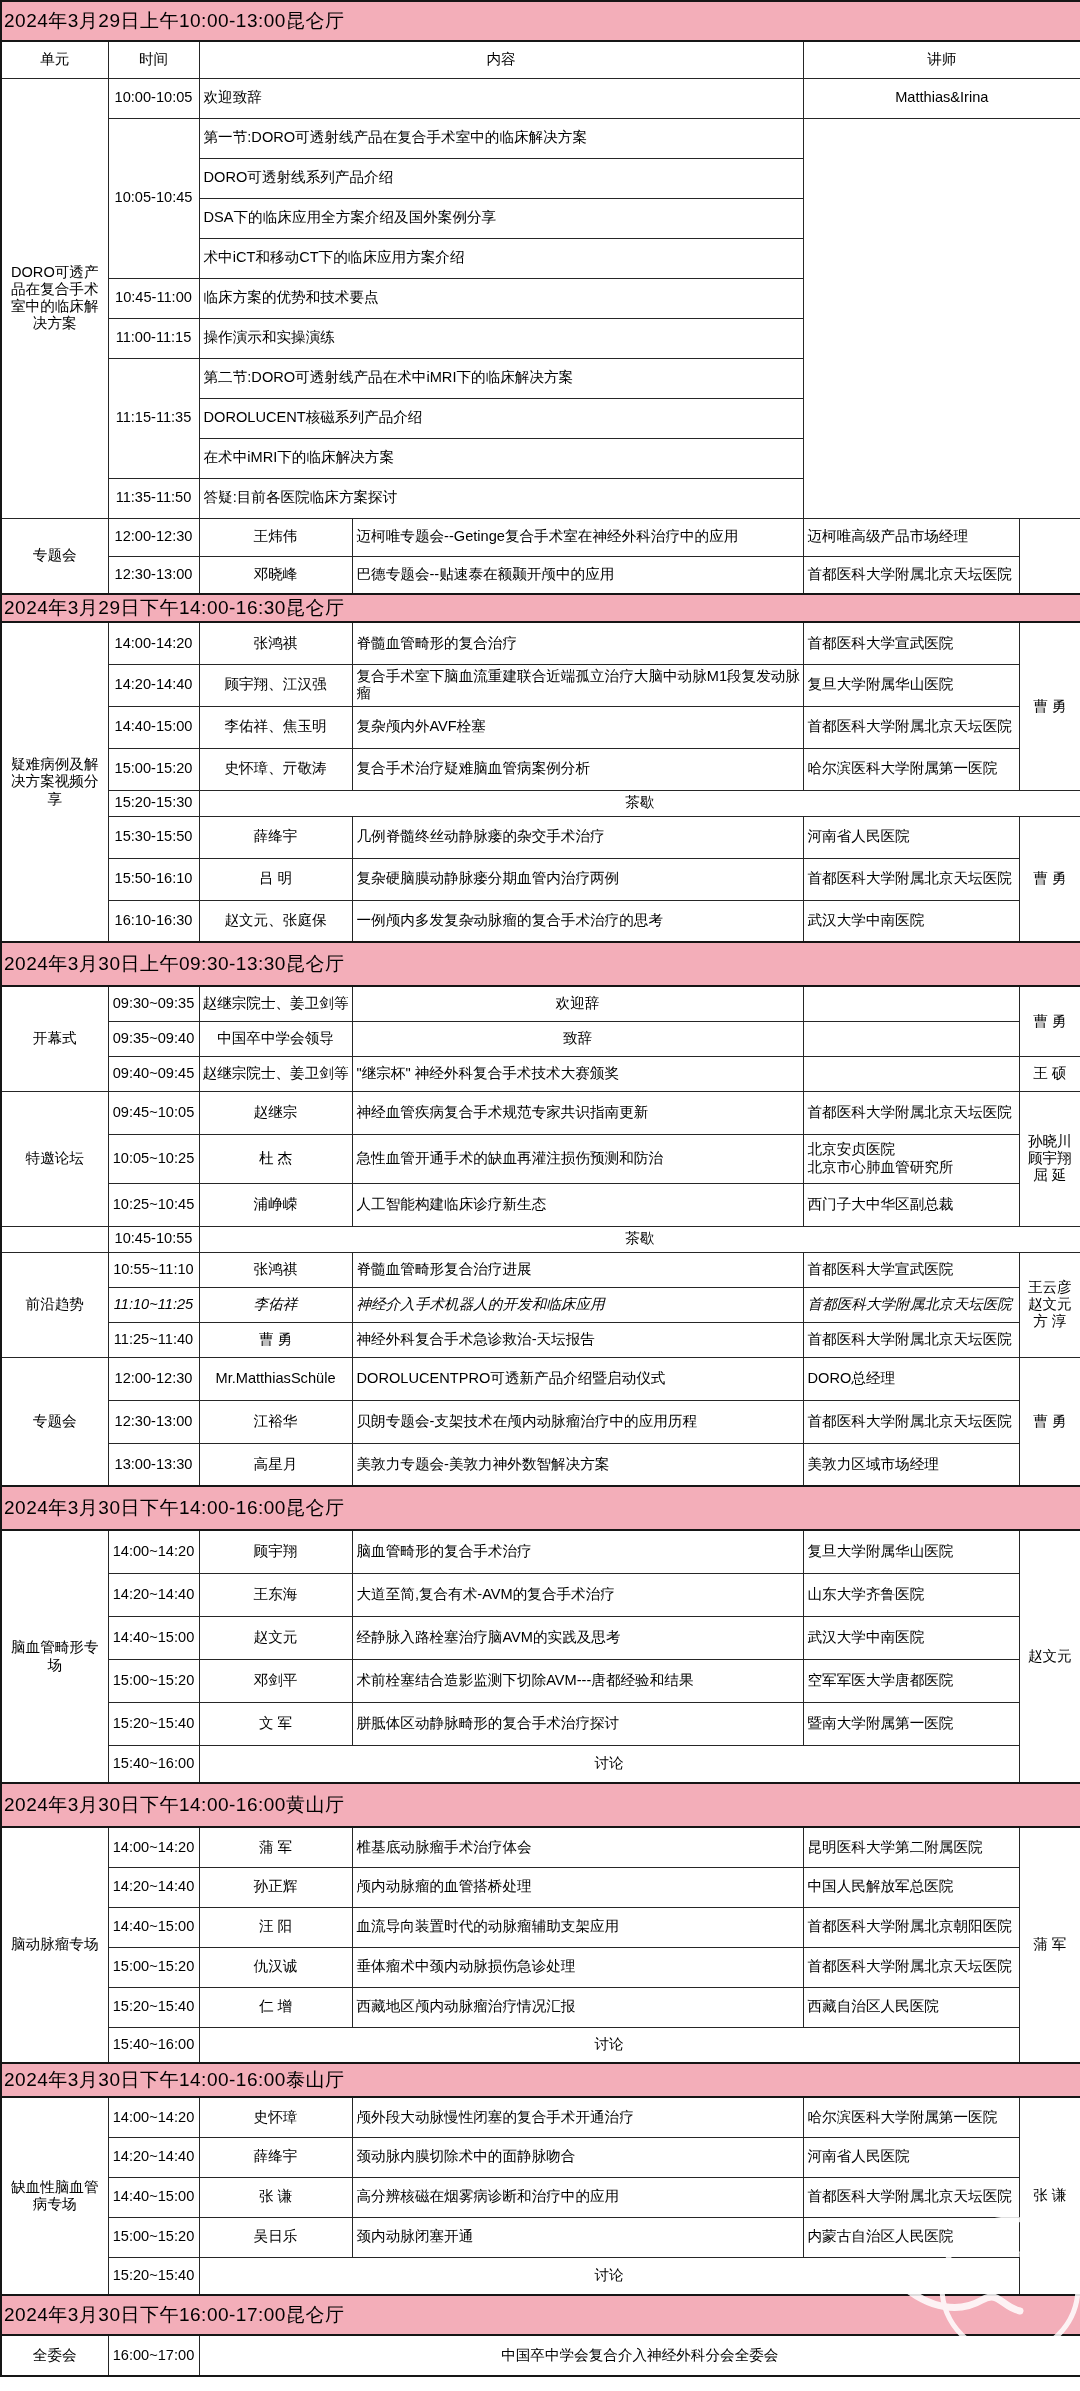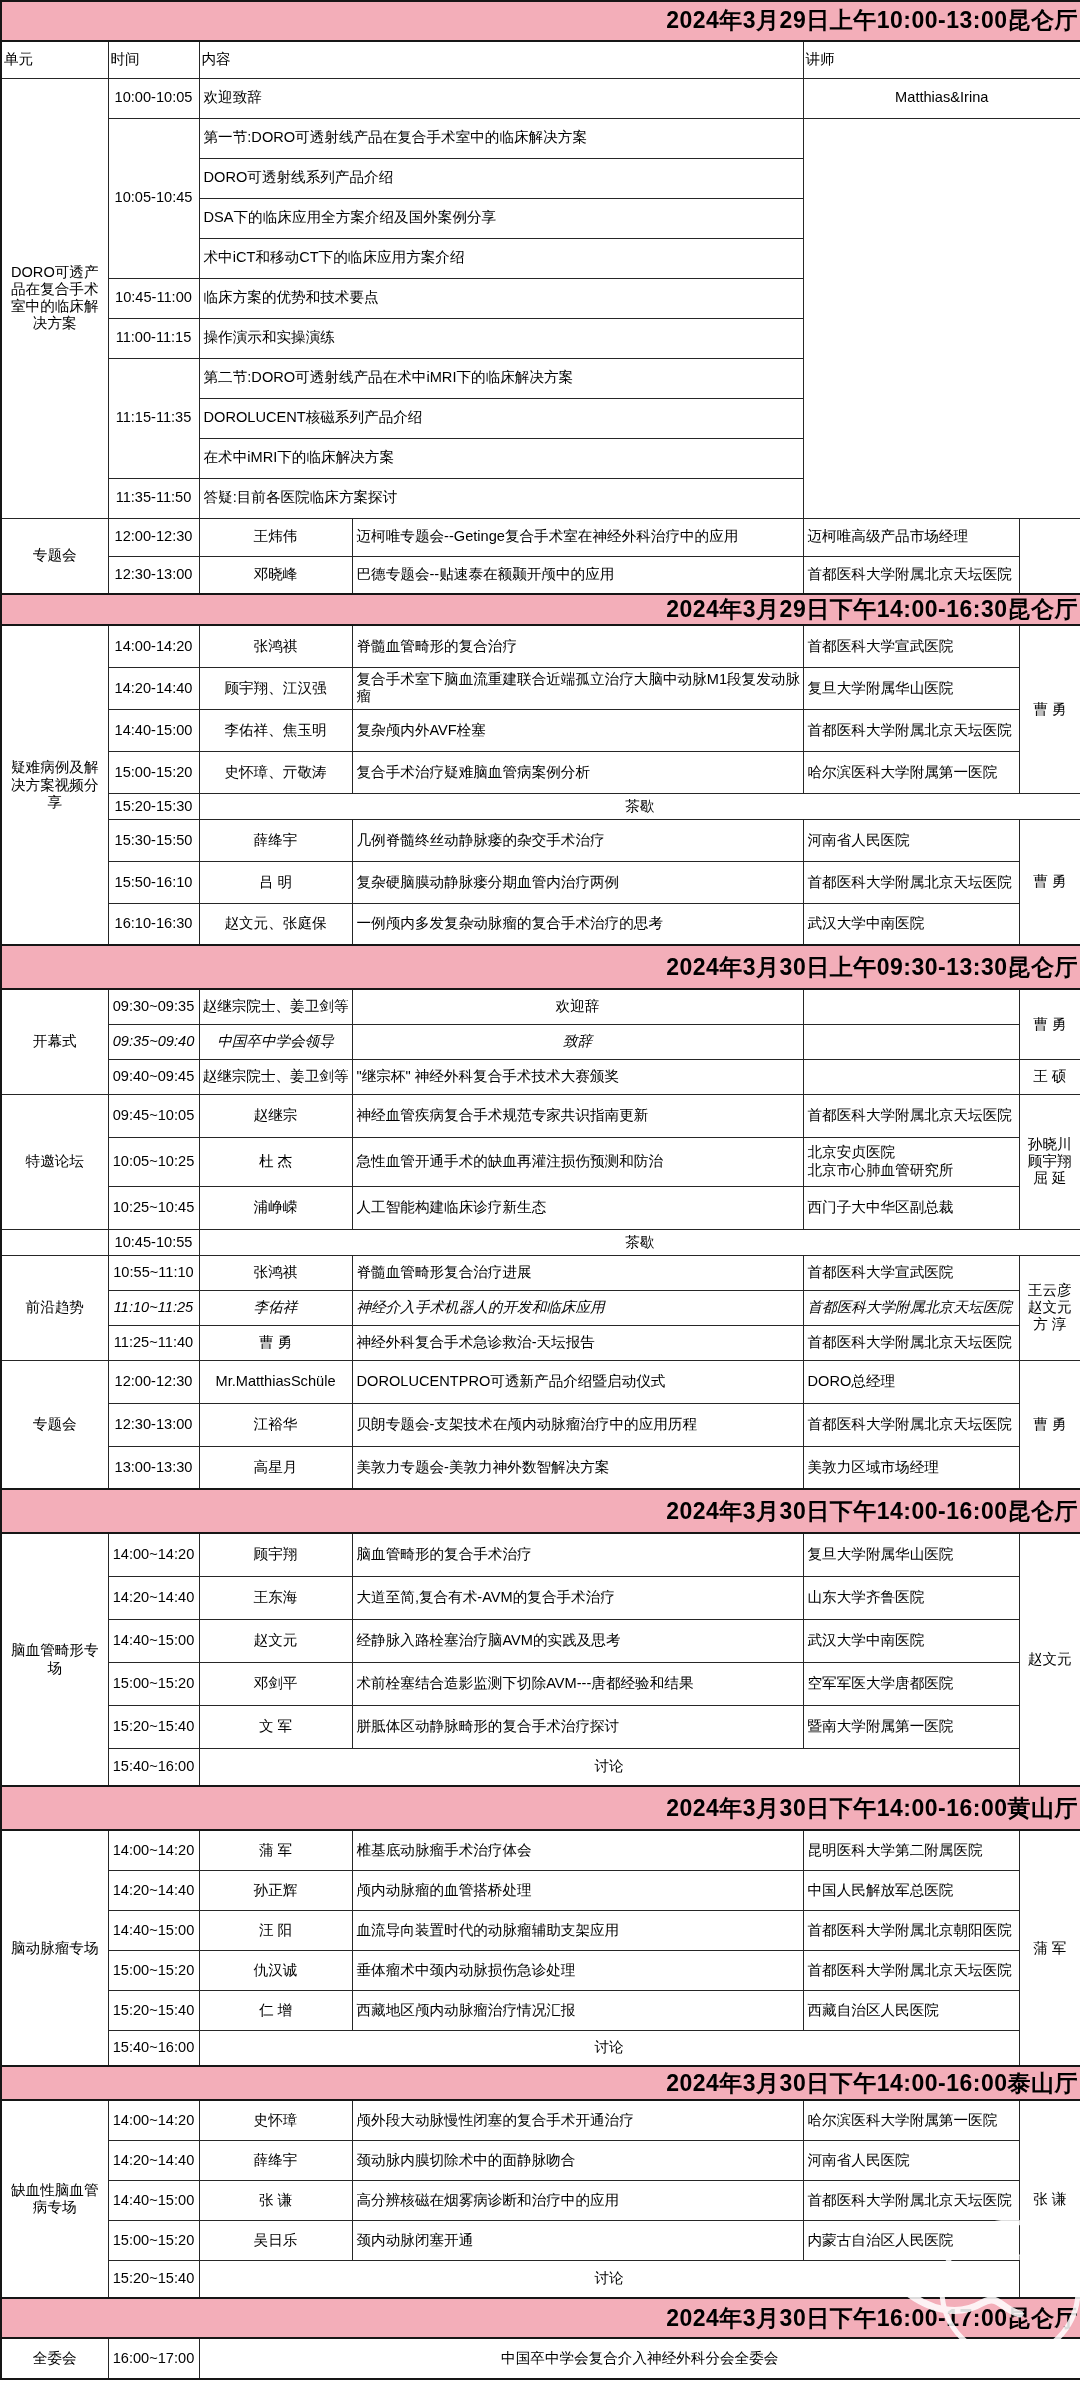--- a/index.html
+++ b/index.html
@@ -2,23 +2,23 @@
 <html style="--pink: #F3AEB9;"><head>
 <meta charset="utf-8">
 <style>
   html,body{margin:0;padding:0;background:#fff;}
   body{width:1080px;position:relative;font-family:"Liberation Sans","DejaVu Sans",sans-serif;color:#000;}
   table.sched{border-collapse:collapse;table-layout:fixed;width:1080px;border:2px solid #161616;}
   td{border:1px solid #262626;vertical-align:middle;font-size:14.6px;line-height:1.18;
      white-space:pre-line;overflow:hidden;padding:1px 2px;}
   td.a-c{text-align:center;}
   td.a-l{text-align:left;padding-left:4px;}
-  tr.band td{background:var(--pink,#F3AEB9);font-weight:bold;font-size:23px;text-align:right;
+  tr.band td{background:var(--pink,#F3AEB9);font-weight:normal;font-size:19px;text-align:left;
      border-top:2px solid #161616;border-bottom:2px solid #161616;letter-spacing:0.5px;}
-  tr.colhdr td{text-align:left;font-size:14.6px;}
+  tr.colhdr td{text-align:center;font-size:14.6px;}
   .watermark{position:absolute;right:0;bottom:0;width:210px;height:165px;pointer-events:none;
      opacity:.85;z-index:5;}
   .watermark svg{display:block;}
 </style>
 </head>
 <body>
 
 <table class="sched">
   <colgroup>
     <col style="width:107px">
@@ -150,21 +150,21 @@
         <td colspan="6">2024年3月30日上午09:30-13:30昆仑厅</td>
       </tr>
       <tr style="height: 35px;">
         <td rowspan="3" class="a-c">开幕式</td>
         <td class="a-c">09:30~09:35</td>
         <td class="a-c">赵继宗院士、姜卫剑等</td>
         <td class="a-c">欢迎辞</td>
         <td class="a-l"></td>
         <td rowspan="2" class="a-c">曹  勇</td>
       </tr>
-      <tr style="height: 35px; font-style: italic;">
+      <tr style="height: 35px;">
         <td class="a-c">09:35~09:40</td>
         <td class="a-c">中国卒中学会领导</td>
         <td class="a-c">致辞</td>
         <td class="a-l"></td>
       </tr>
       <tr style="height: 35px;">
         <td class="a-c">09:40~09:45</td>
         <td class="a-c">赵继宗院士、姜卫剑等</td>
         <td class="a-l">"继宗杯" 神经外科复合手术技术大赛颁奖</td>
         <td class="a-l"></td>

